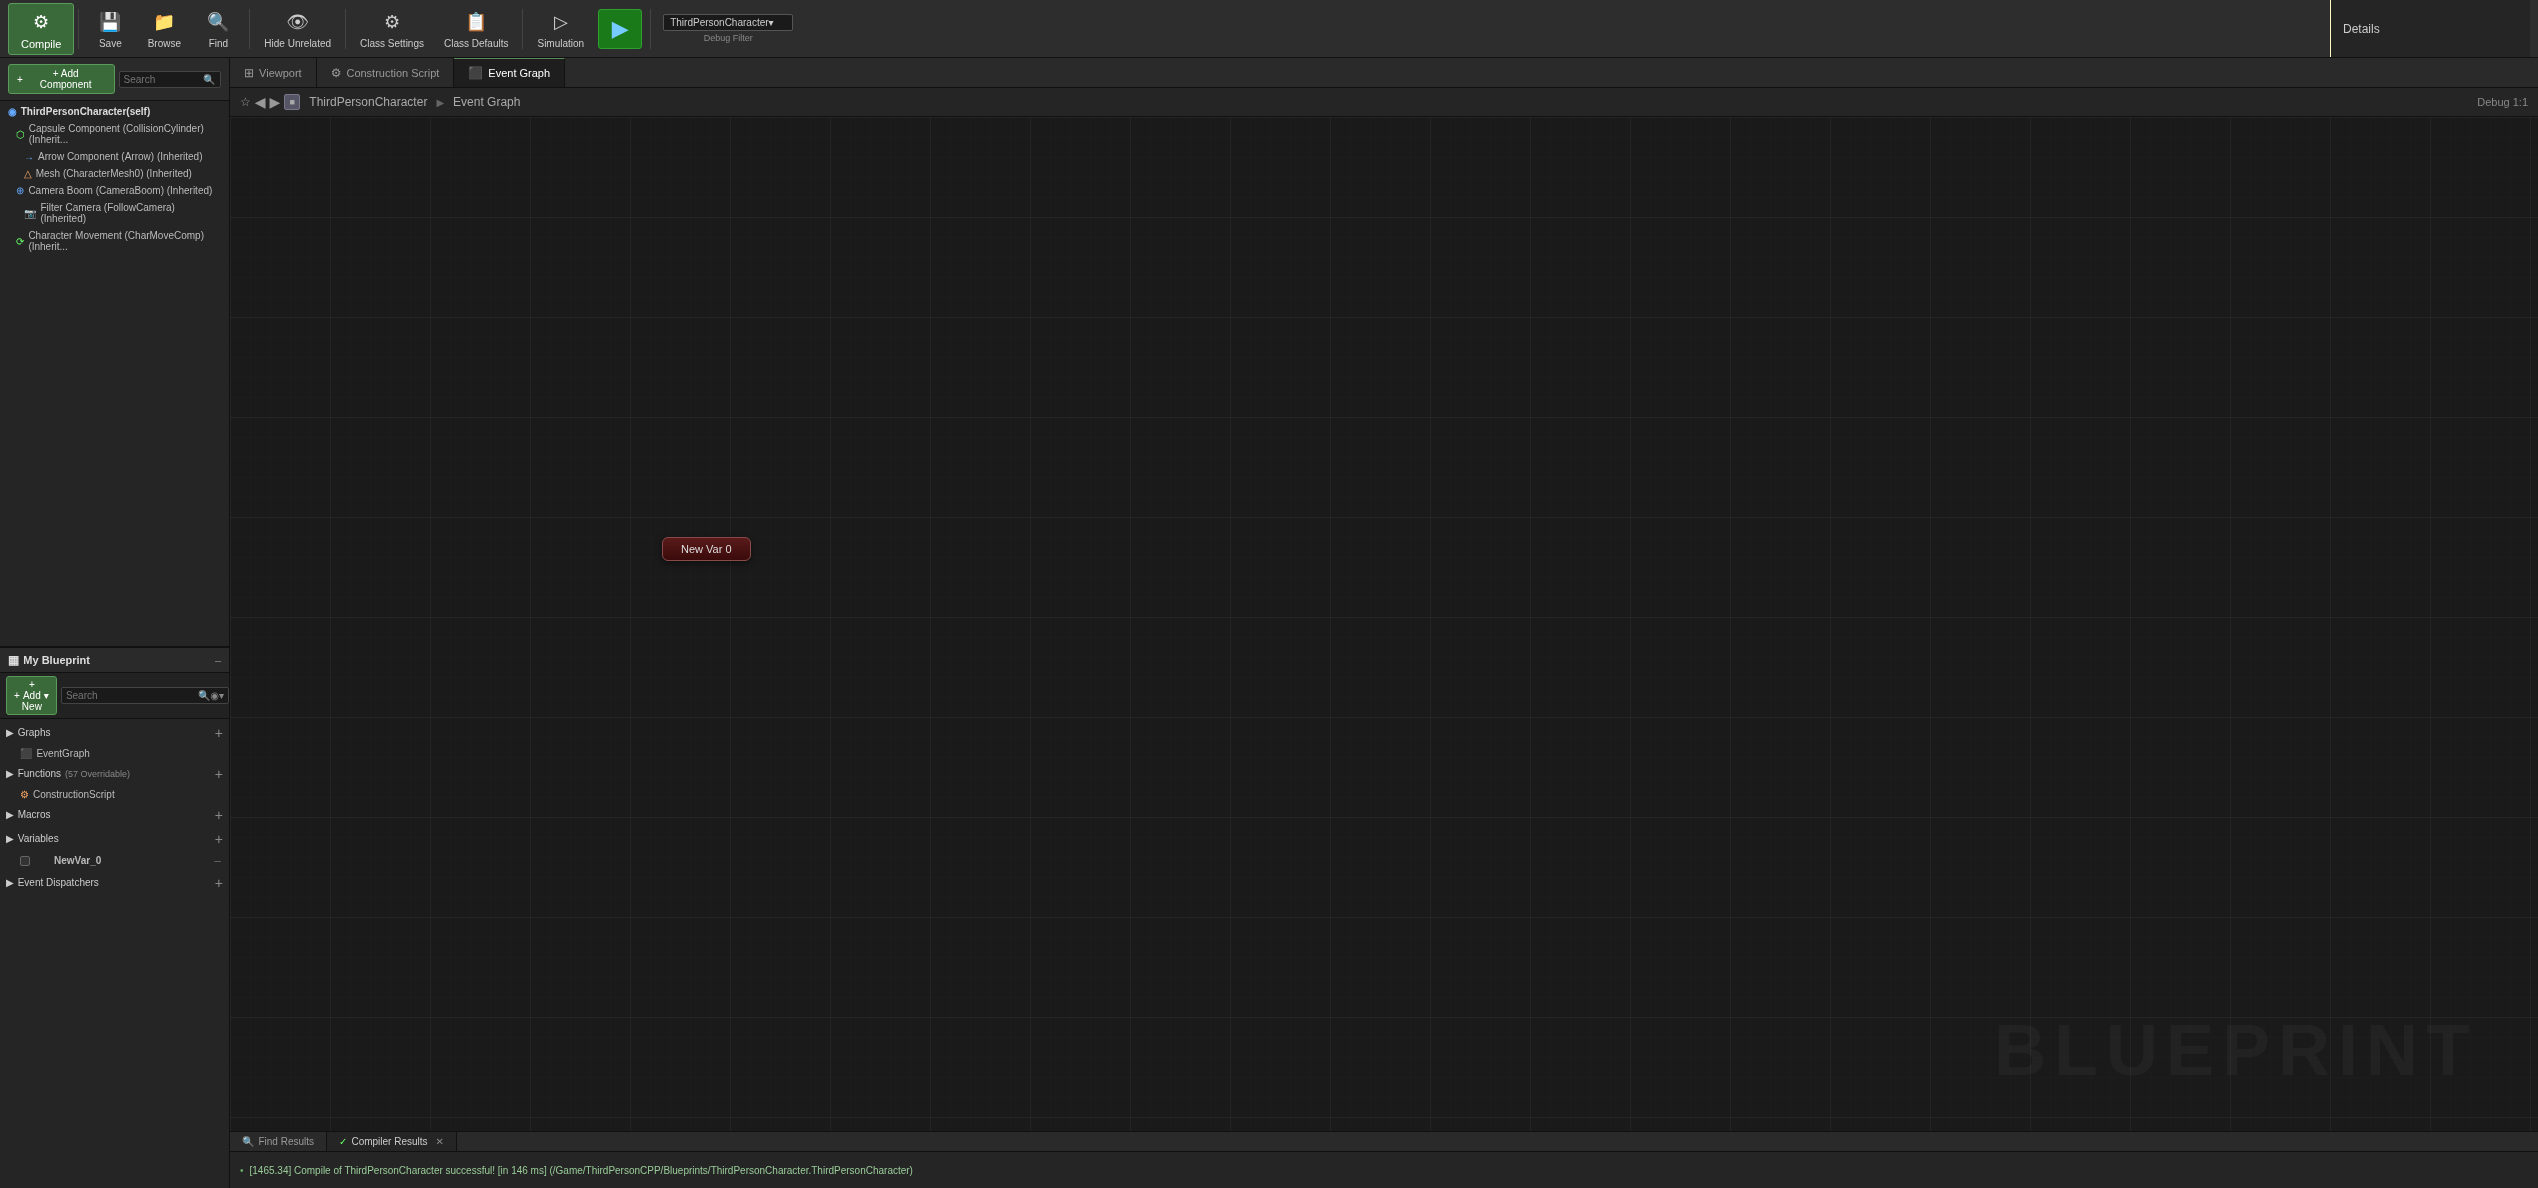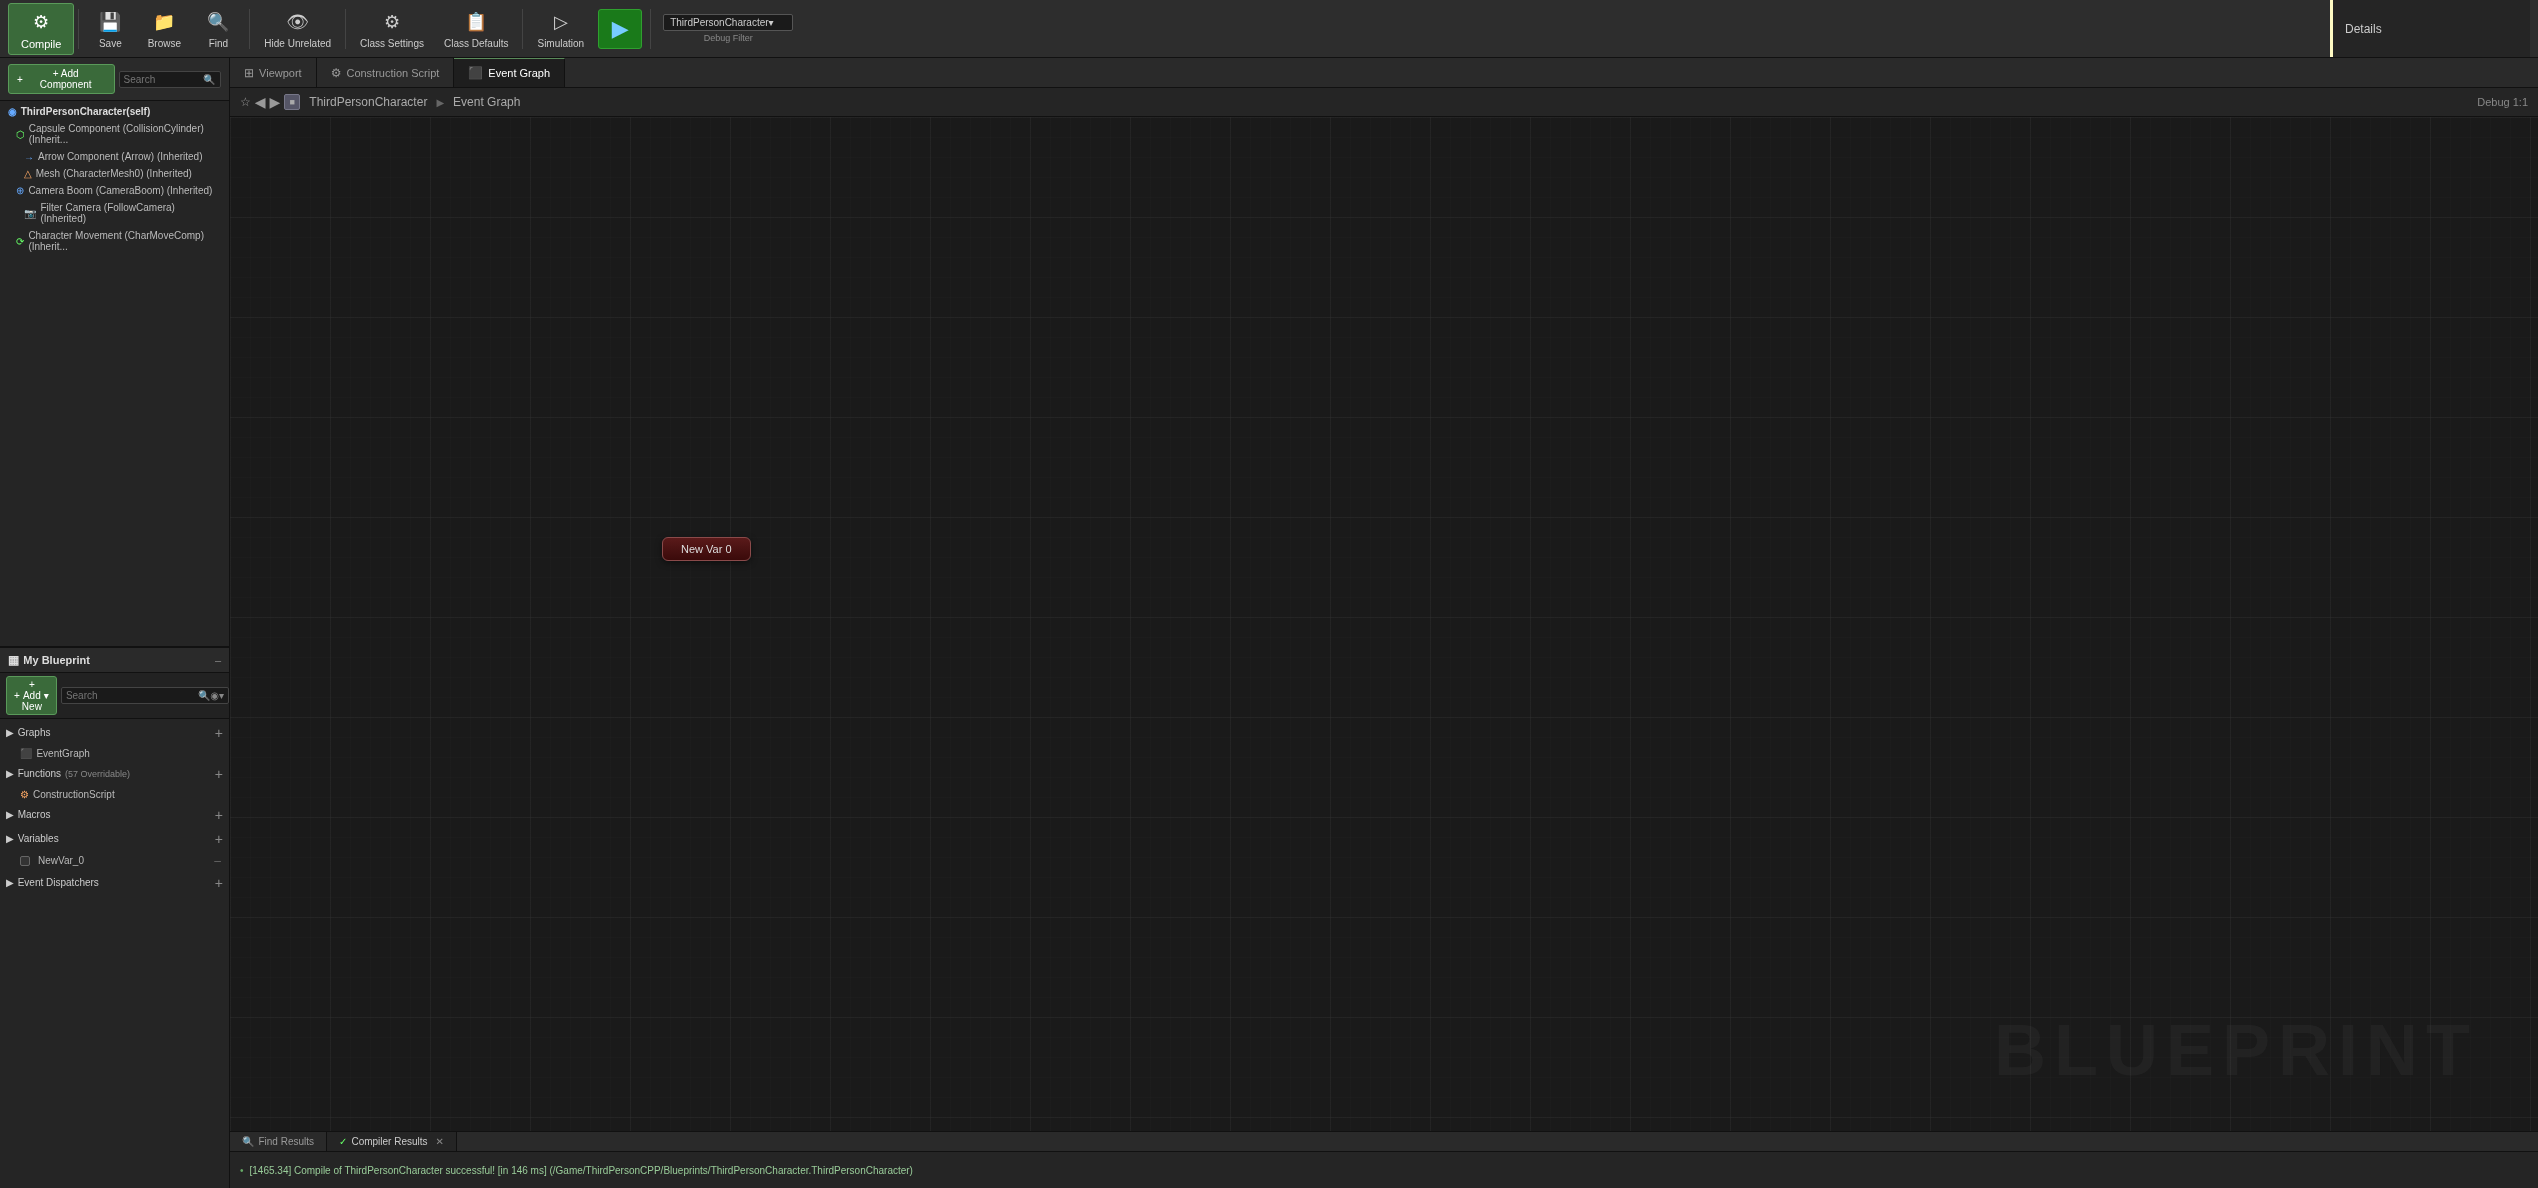--- a/index.html
+++ b/index.html
@@ -97,21 +97,21 @@
       font-size: 9px;
       color: #888;
       margin-top: 2px;
     }
     .details-panel {
       margin-left: auto;
       color: #ccc;
       font-size: 12px;
       padding: 4px 12px;
       background: #252525;
-      border-left: 3px solid #fef9c3;
+      border-left: 1px solid #fef9c3;
       height: 100%;
       display: flex;
       align-items: center;
       min-width: 200px;
     }
 
     
     .main-area {
       display: flex;
       flex: 1;
@@ -611,21 +611,21 @@
 
         <div class="bp-section-header">
           <div class="bp-section-title">
             <span>▶</span>
             <span>Variables</span>
           </div>
           <span style="cursor:pointer;font-size:14px;color:#888;">+</span>
         </div>
         <div class="bp-item var-item">
           <span class="var-icon"></span>
-          <span style="margin-left:4px;">NewVar_0</span>
+          <span style="margin-left:20px;font-weight:bold;">NewVar_0</span>
           <span class="var-delete">–</span>
         </div>
 
         <div class="bp-section-header">
           <div class="bp-section-title">
             <span>▶</span>
             <span>Event Dispatchers</span>
           </div>
           <span style="cursor:pointer;font-size:14px;color:#888;">+</span>
         </div>

